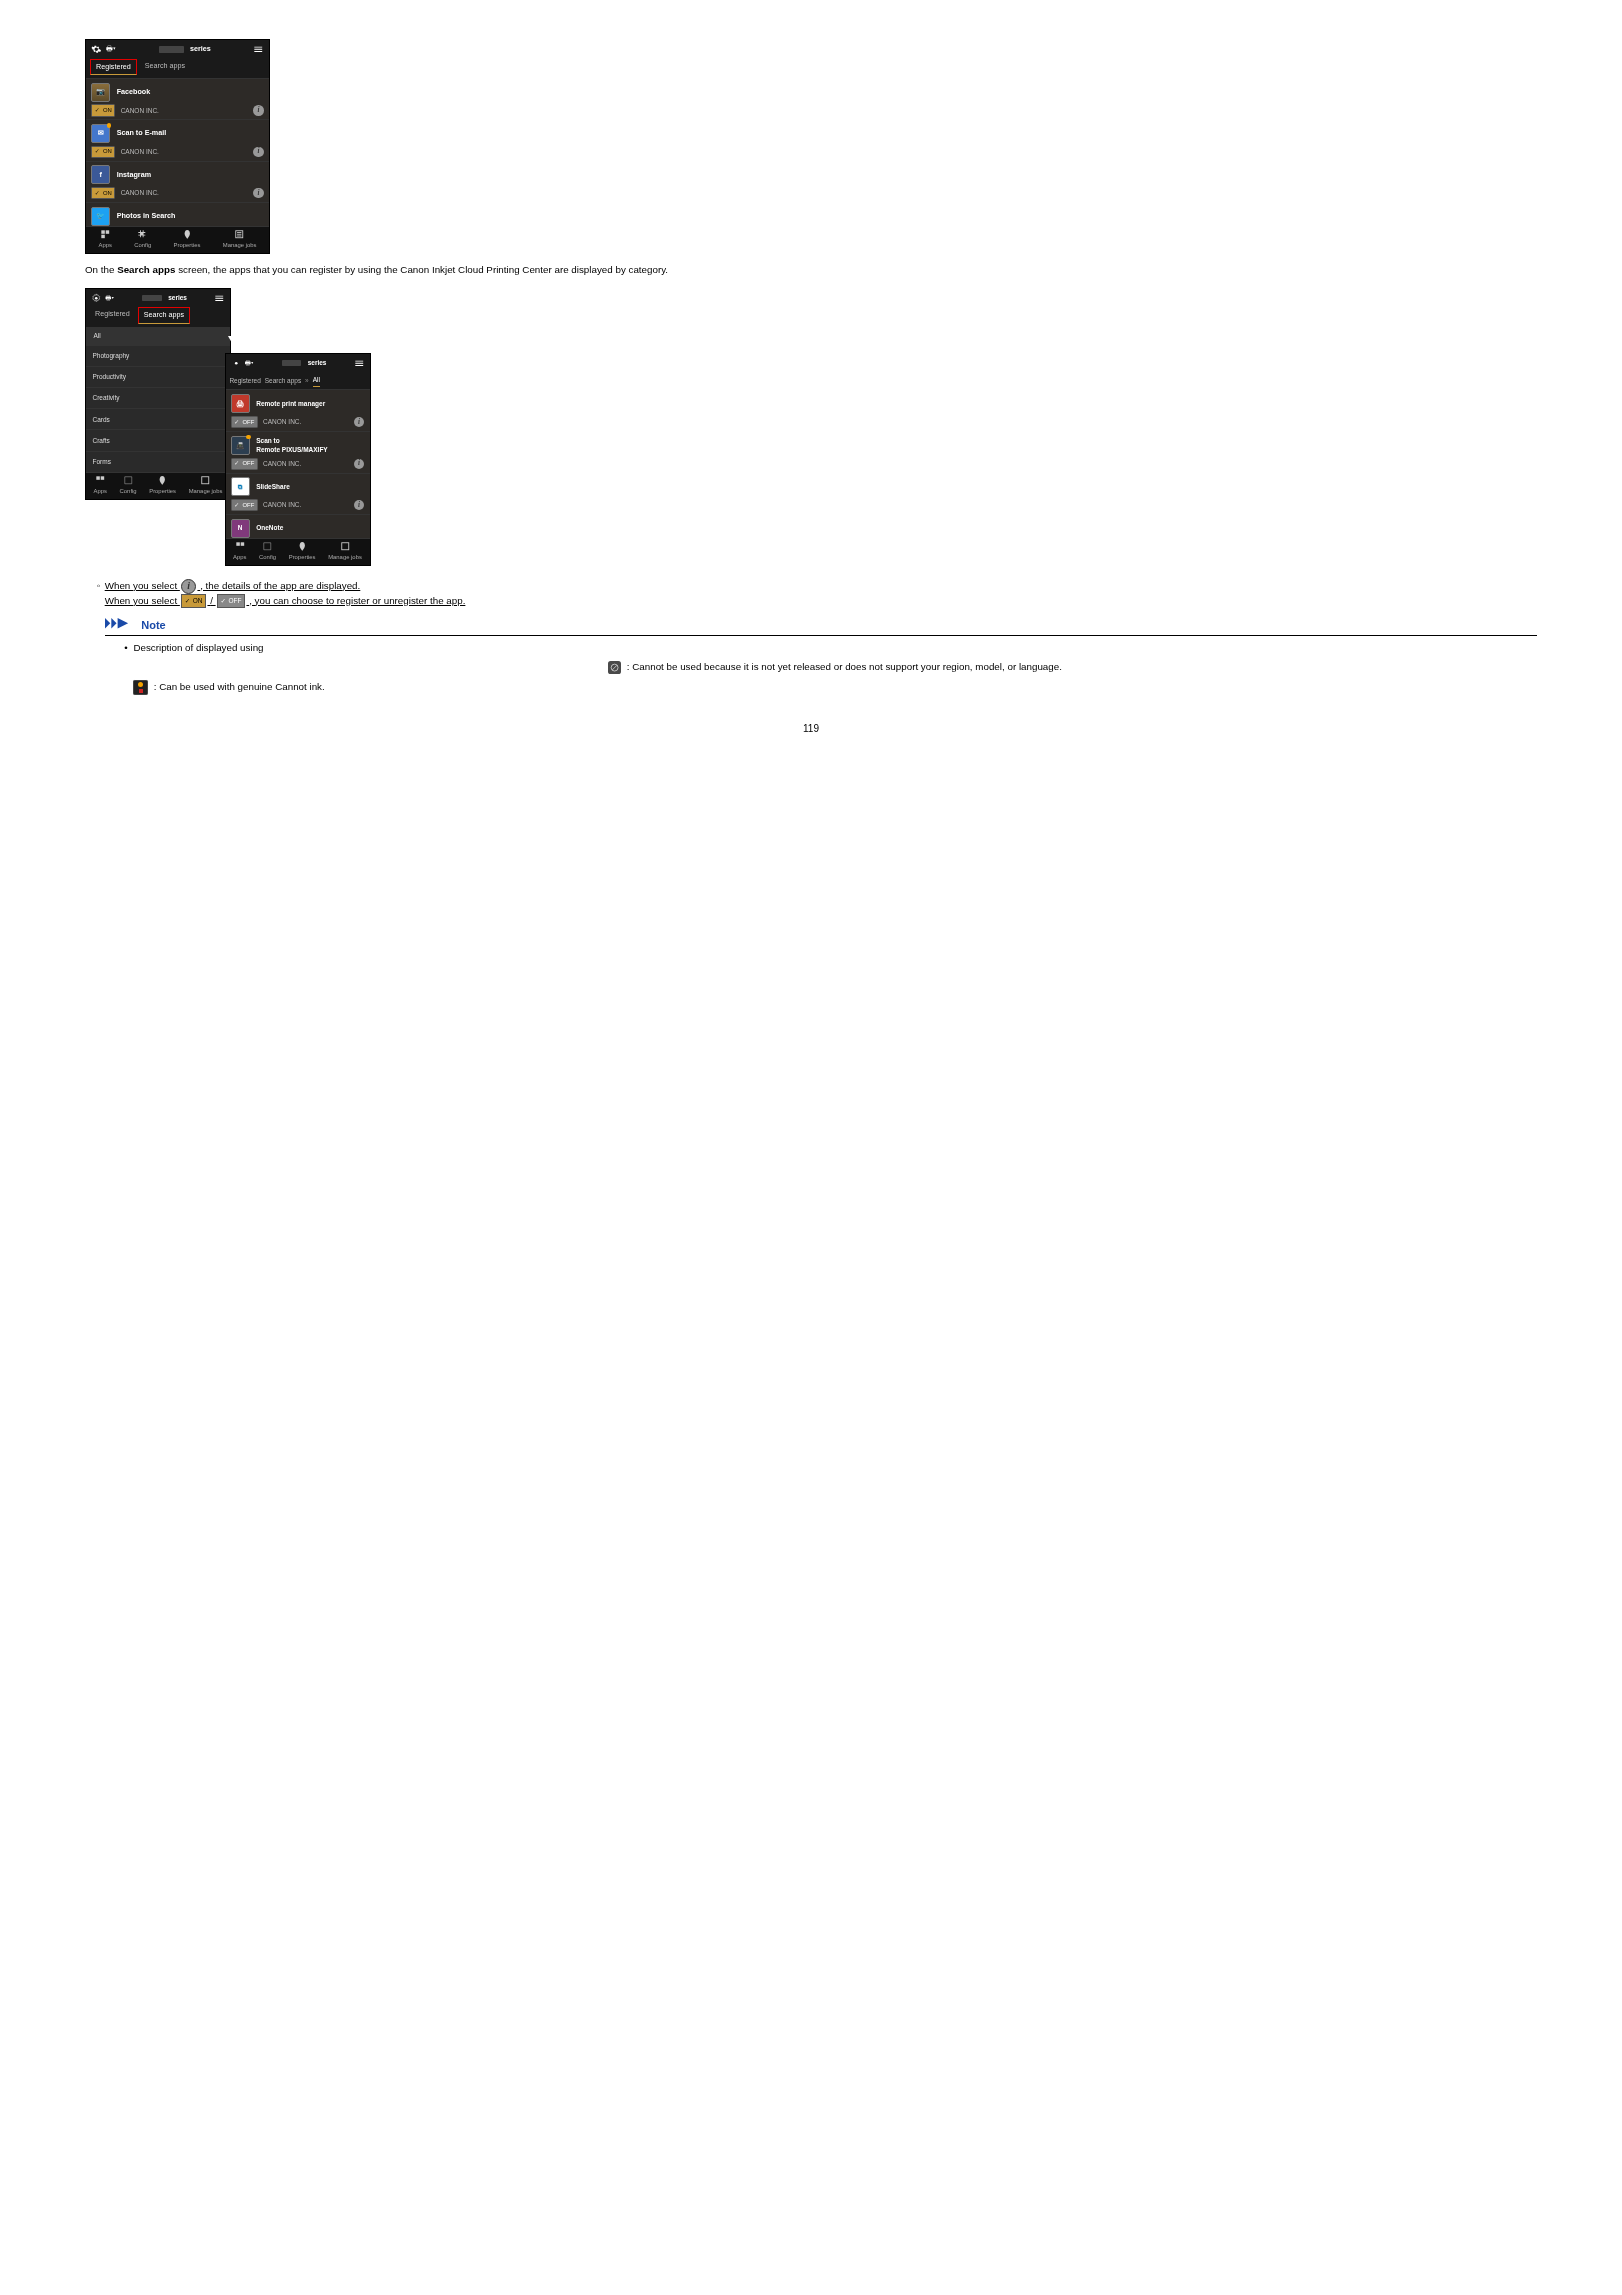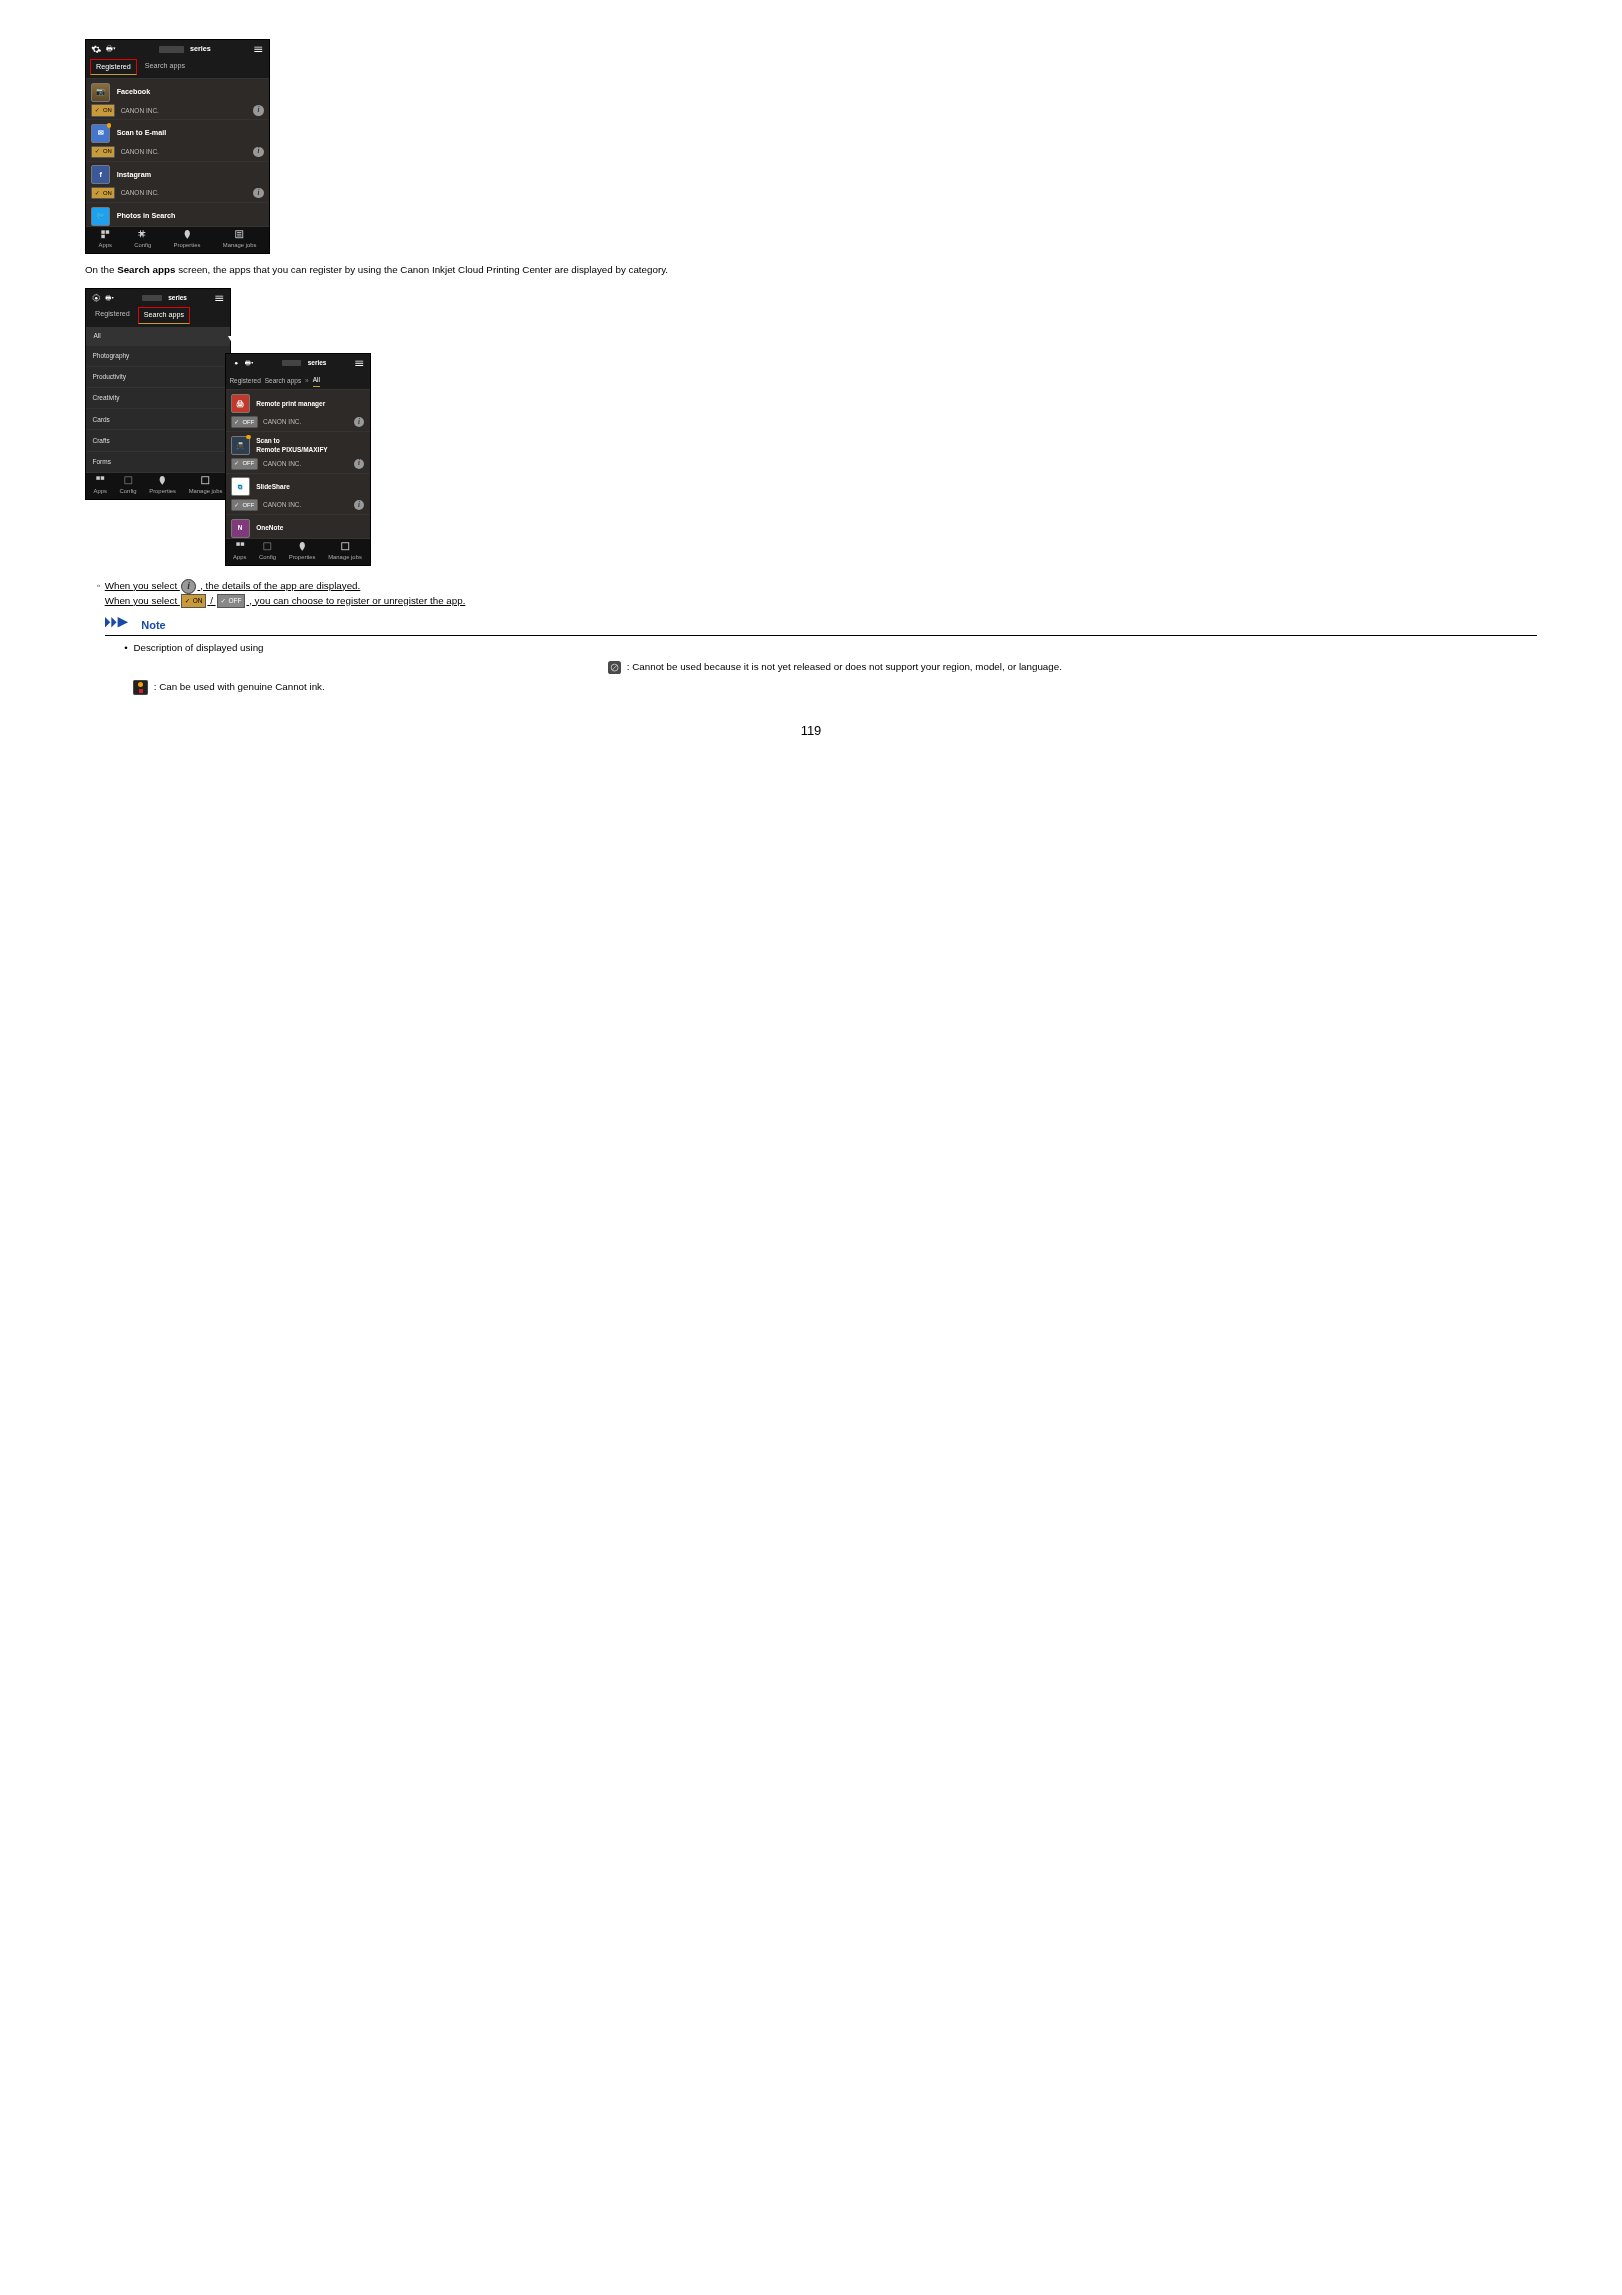--- a/index.html
+++ b/index.html
@@ -95,21 +95,21 @@
   .triangle {
     position:absolute;
     width:0;height:0;
     border-left: 33px solid transparent;
     border-right: 0 solid transparent;
     border-top: 59px solid #fff;
   }
   .figrow { display:flex; align-items:flex-start; gap:0; margin:6.5px 0 13px 0; position:relative;}
   .note-box { margin: 9.2px 0 0 19.6px; }
   .note-head {
-    display:flex; gap:5.2px;
+    display:flex; align-items:center; gap:5.2px;
     border-bottom:0.7px solid #000; padding-bottom:1.3px; margin-bottom:5.2px;
   }
   .note-head .arrow3 svg{height:10.5px;}
   .note-head .lbl{ font-weight:bold; color:#1a4aa8; font-size:11px;}
   .inline-icon {
     display:inline-flex;align-items:center;justify-content:center;
     width:13px;height:13px;vertical-align:middle;
     background:#555;border:0.7px solid #333;border-radius:2px;
     margin:0 1.3px;
   }
@@ -121,21 +121,21 @@
   }
   .inline-toggle.on{background:#c89a3a;}
   .inline-toggle.off{background:#888;color:#fff;}
   .inline-toggle .chk::before{content:"✓";margin-right:1.3px;}
   ul.plain{list-style:none;padding-left:11.8px;margin:3.9px 0;}
   ul.plain>li{position:relative;padding-left:7.9px;margin:3.9px 0;text-decoration:underline;}
   ul.plain>li::before{content:"◦";position:absolute;left:0;}
   ul.bul{list-style:none;padding-left:19.6px;margin:2.6px 0;}
   ul.bul>li{position:relative;padding-left:9.2px;margin:2.6px 0;}
   ul.bul>li::before{content:"•";position:absolute;left:0;}
-  .page-num{text-align:center;margin-top:26px;font-size:13px;}
+  .page-num{text-align:center;margin-top:26px;font-size:10px;}
   .orange-dot{position:absolute;top:-2px;right:-2px;width:4.6px;height:4.6px;background:#f5a300;border-radius:50%;}
   .prohibit{
     width:13px;height:13px;border-radius:2.6px;background:#4a4a4a;
     display:inline-flex;align-items:center;justify-content:center;vertical-align:middle;margin-right:2.6px;
   }
   .prohibit svg{width:9.2px;height:9.2px;}
   .inkdot{
     width:13px;height:13px;background:#222;border:0.7px solid #444;border-radius:1.3px;
     display:inline-flex;align-items:center;justify-content:center;vertical-align:middle;margin-right:2.6px;position:relative;
   }

